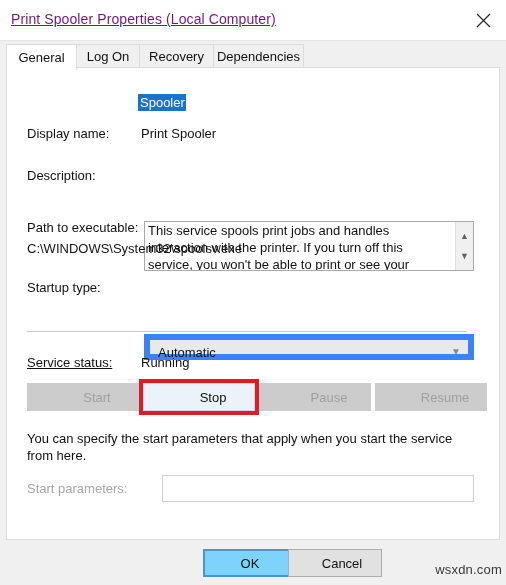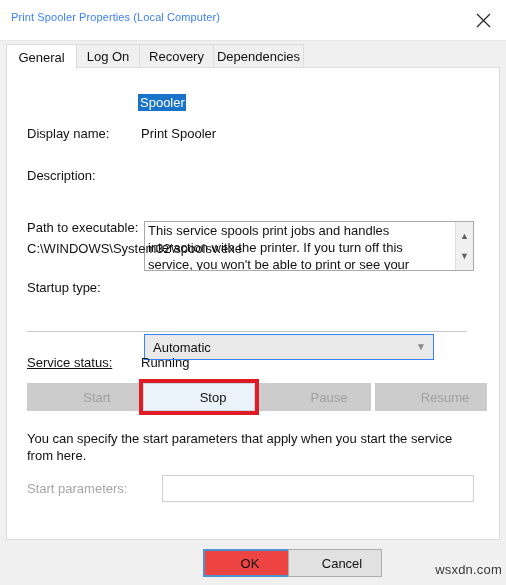--- a/index.html
+++ b/index.html
@@ -29,24 +29,25 @@
     width: 506px;
     height: 41px;
     background: #ffffff;
     border-bottom: 1px solid #e6e6e6;
     box-sizing: border-box;
   }
   .title-text {
     position: absolute;
     left: 11px;
     top: 11px;
-    font-size: 11px;
-    color: #3b82f6;
+    font-size: 14px;
+    color: #701a75;
     letter-spacing: 0.1px;
     white-space: nowrap;
+    text-decoration: underline;
   }
   .close-btn {
     position: absolute;
     right: 0; top: 0;
     width: 46px; height: 40px;
     display: flex;
     align-items: center;
     justify-content: center;
     cursor: default;
   }
@@ -168,24 +169,24 @@
     font-size: 9px;
   }
   .desc-scroll .arrow.up { top: 6px; }
   .desc-scroll .arrow.down { top: 26px; }
 
   
   .combo {
     position: absolute;
     left: 137px;
     top: 266px;
-    width: 290px;
+    width: 330px;
     height: 26px;
     background: #e9e9e9;
-    border: 1px solid #3b82f6;
+    border: 6px solid #3b82f6;
     box-sizing: border-box;
     cursor: default;
   }
   .combo-value {
     position: absolute;
     left: 8px;
     top: 5px;
     font-size: 13px;
     color: #111;
   }
@@ -270,21 +271,21 @@
     display: flex;
     align-items: center;
     justify-content: center;
     font-size: 13px;
     font-family: "Liberation Sans", sans-serif;
     color: #111;
     cursor: default;
   }
   .btn.default {
     border: 2px solid #4b93d1;
-    background: #ef4444;
+    background: #7dd3fc;
   }
   .btn.disabled {
     background: #cccccc;
     border: 1px solid #cccccc;
     color: #a0a0a0;
   }
 
   .watermark {
     position: absolute;
     right: 4px;

